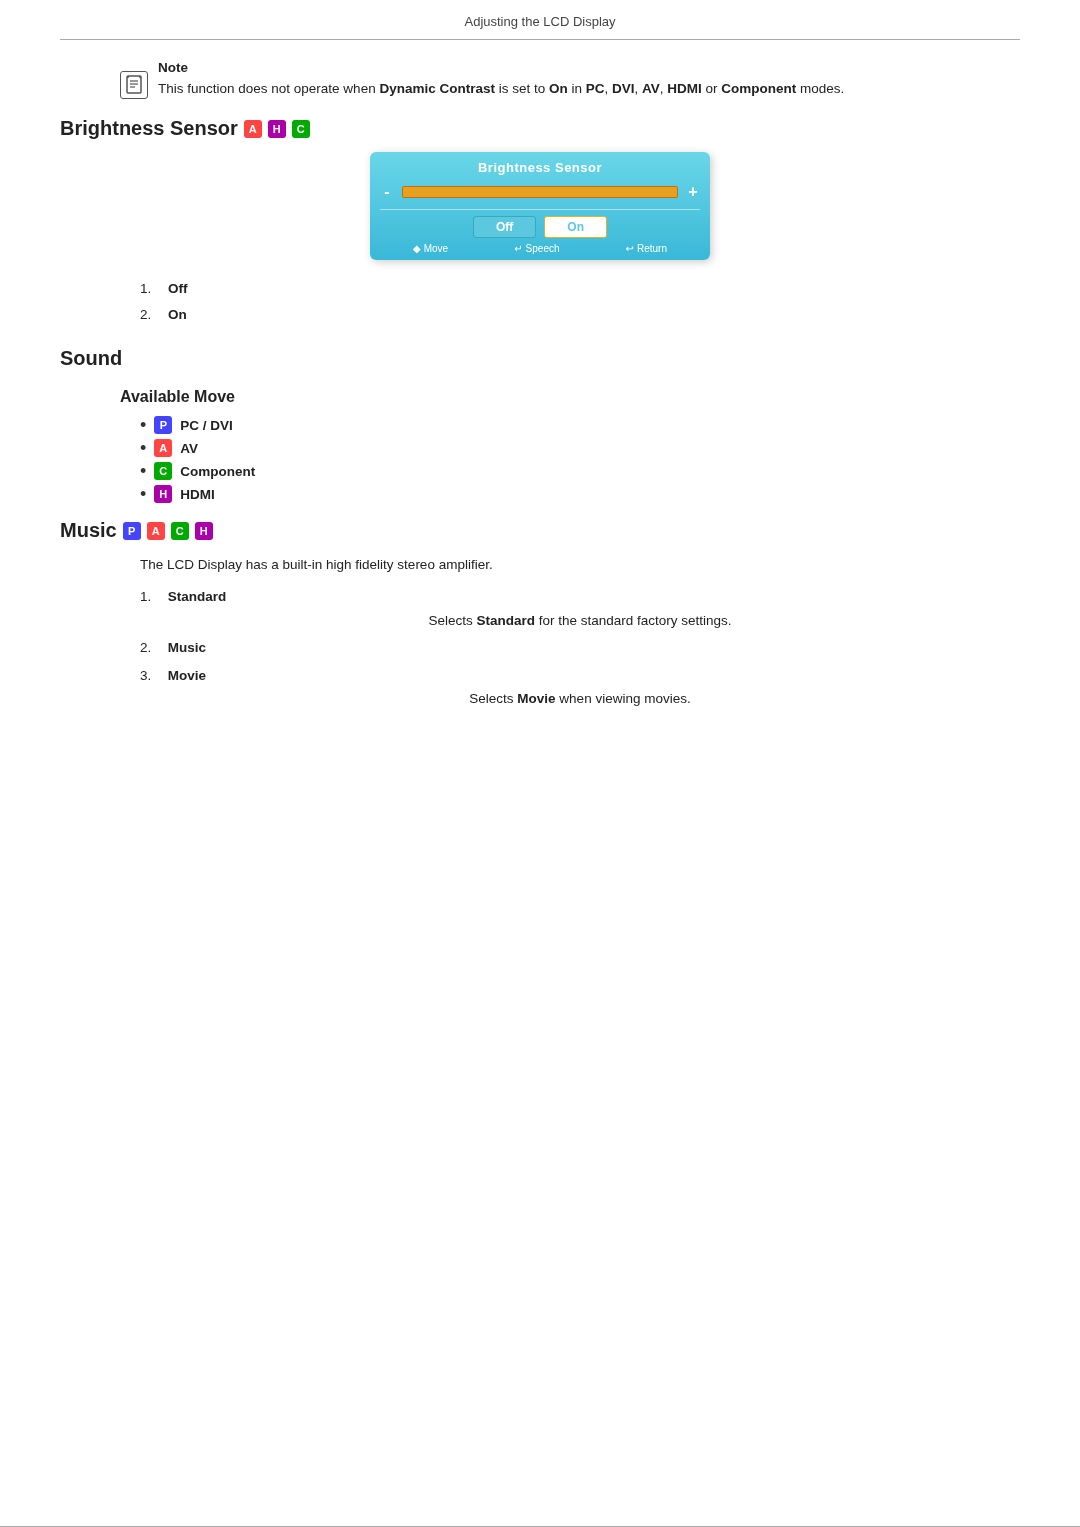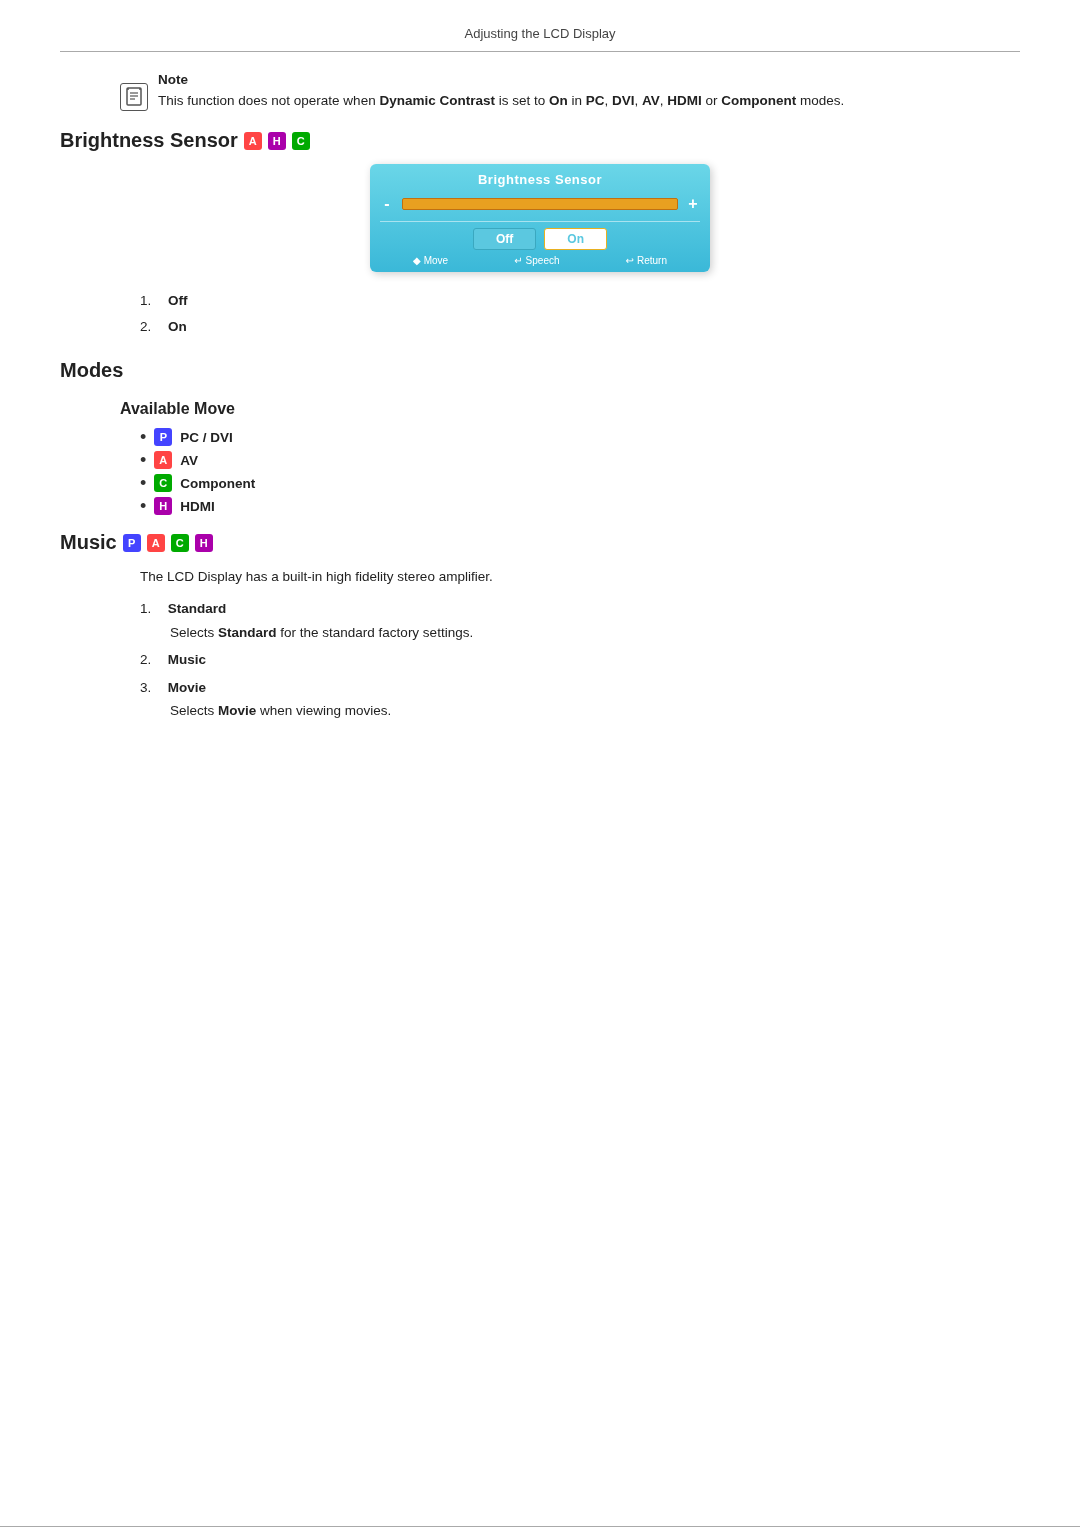--- a/index.html
+++ b/index.html
@@ -10,21 +10,21 @@
       background: #fff;
       width: 1080px;
       min-height: 1527px;
       padding: 0;
     }
 
     .page-container {
       width: 1080px;
       min-height: 1527px;
       background: #fff;
-      padding: 12px 60px;
+      padding: 0 60px;
       position: relative;
     }
 
     .top-rule {
       border: none;
       border-top: 1px solid #aaa;
       margin: 0 0 20px 0;
     }
 
     .bottom-rule {
@@ -263,23 +263,23 @@
     .mode-list-item {
       margin: 6px 0;
     }
 
     .mode-list-num {
       min-width: 24px;
       display: inline-block;
     }
 
     .sub-indent {
-      margin-left: 30px;
       margin-top: 2px;
       margin-bottom: 4px;
+      text-align: center;
     }
   </style>
 </head>
 <body>
 
 <div class="page-container">
   <div class="page-header">
     <span>Adjusting the LCD Display</span>
   </div>
   <hr class="top-rule">
@@ -346,21 +346,21 @@
       <span class="list-num">1.</span>
       <span><strong>Off</strong></span>
     </div>
     <div class="list-item">
       <span class="list-num">2.</span>
       <span><strong>On</strong></span>
     </div>
   </div>
 
   <div class="section-heading" style="margin-top: 22px;">
-    <span>Modes</span>
+    <span>Sound</span>
   </div>
 
   <div class="subsection-heading">Available Move</div>
 
   <ul class="available-modes-list">
     <li>
       <span class="bullet-dot">•</span>
       <span class="badge badge-p">P</span>
       <span><strong>PC / DVI</strong></span>
     </li>

